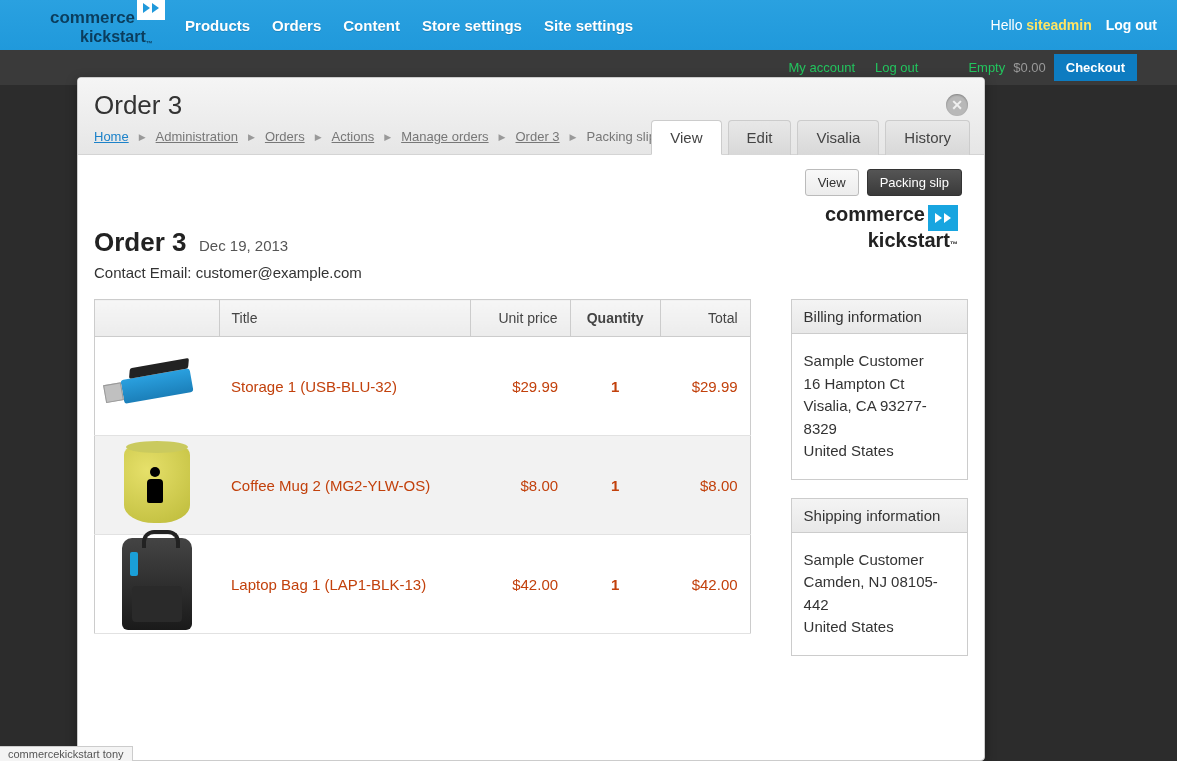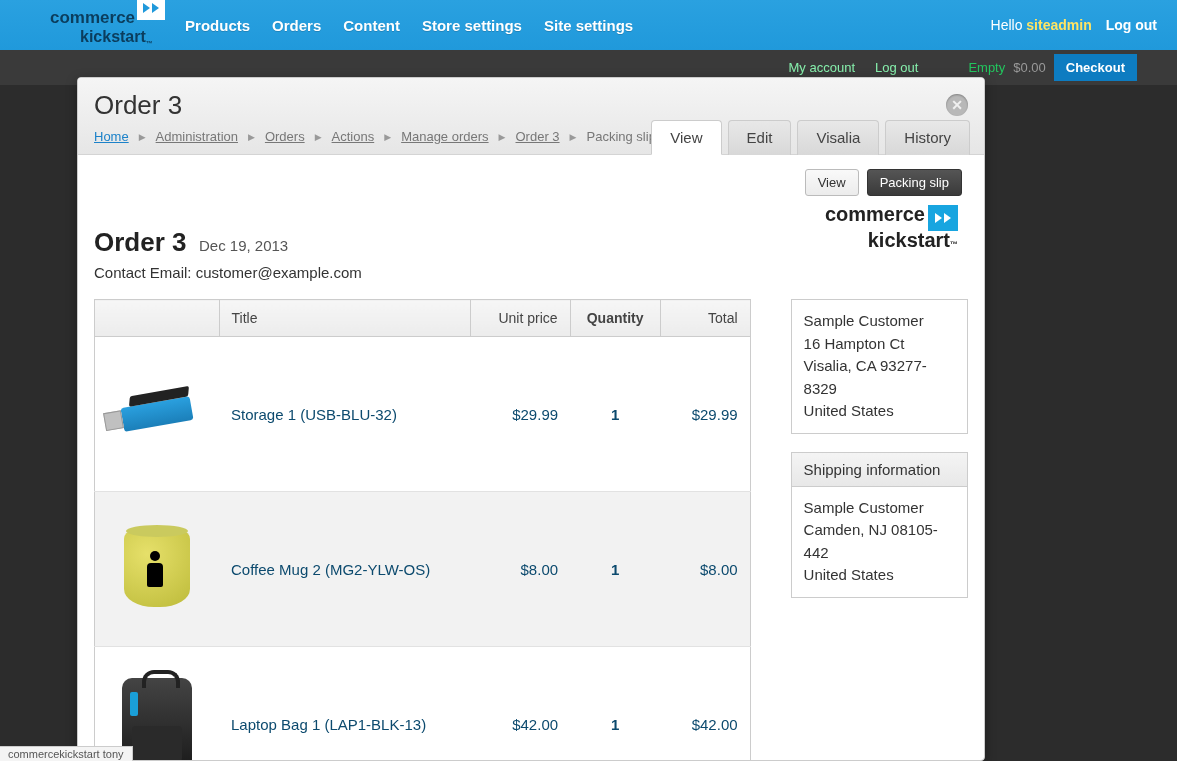--- a/index.html
+++ b/index.html
@@ -33,21 +33,21 @@
   .top-right { margin-left:auto; display:flex; align-items:center; gap:14px; color:#fff; font-size:14px; }
   .hello { color:#fff; }
   .hello b { color:#ffe463; font-weight:bold; }
   .logout-top { color:#fff; text-decoration:none; font-weight:600; }
 
   .subbar {
     background:#3a3a3a; height:35px; display:flex; align-items:center; color:#aaa;
     padding-right:40px; position:relative; z-index:1;
   }
   .subbar .sub-left { margin-left:auto; display:flex; gap:20px; font-size:13px; margin-right:20px;}
-  .subbar a { color:#86efac; text-decoration:none;}
+  .subbar a { color:#22c55e; text-decoration:none;}
   .cart-block { display:flex; align-items:center; gap:8px; background:#3a3a3a;}
   .cart-icon { width:22px; height:0; }
   .empty-txt { color:#22c55e; font-size:13px;}
   .empty-price{color:#999; font-size:13px;}
   .checkout-btn { background:#0d7cc1; color:#fff; padding:6px 12px; font-size:13px; font-weight:bold;}
 
   .modal {
     position:absolute; top:77px; left:77px; right:0; width:908px; height:684px;
     background:#fff; border:1px solid #ccc; box-shadow:0 3px 12px rgba(0,0,0,0.3);
     border-radius:4px; z-index:20; overflow:hidden;
@@ -91,21 +91,21 @@
   .order-head { margin-top:56px; margin-bottom:18px;}
   .order-head h1 { font-size:26px; font-weight:bold; color:#222; display:inline;}
   .order-date { font-size:15px; color:#555; margin-left:8px;}
   .contact { font-size:15px; color:#333; margin-top:6px;}
 
   .content-row { display:flex; gap:40px; align-items:flex-start;}
   .items-table { border:1px solid #ccc; border-collapse:collapse; width:740px;}
   .items-table th { background:linear-gradient(#f6f6f6,#ececec); border:1px solid #ccc; padding:10px 12px; font-size:14px; color:#444; text-align:left; font-weight:normal;}
   .items-table th.r, .items-table td.r { text-align:right;}
   .items-table th.c, .items-table td.c { text-align:center;font-weight:bold;}
-  .items-table td { border:1px solid #e2e2e2; border-left:none; border-right:none; padding:32px 12px; font-size:15px; color:#0c4a6e; vertical-align:middle;}
+  .items-table td { border:1px solid #e2e2e2; border-left:none; border-right:none; padding:4px 12px; font-size:15px; color:#c2410c; vertical-align:middle;}
   .items-table tr.alt td { background:#f2f2f2;}
   .thumb { width:100px; height:90px; display:flex; align-items:center; justify-content:center;}
   tr:first-of-type td { border-top:none;}
 
   .usb-body { width:70px; height:24px; background:linear-gradient(#2aa0df,#1b7fb9); border-radius:3px; position:relative; transform:rotate(-10deg);}
   .usb-cap { position:absolute; left:-18px; top:2px; width:18px; height:18px; background:#c0c0c0; border:1px solid #999;}
   .usb-lid { position:absolute; top:-10px; left:10px; width:60px; height:10px; background:#222; border-radius:2px; transform:skewX(-15deg);}
 
   .mug { width:66px; height:76px; background:radial-gradient(circle at 35% 30%, #e6e06a, #bdbb3a); border-radius:8px 8px 30px 30px / 8px 8px 18px 18px; position:relative;}
   .mug::before { content:""; position:absolute; top:-6px; left:2px; right:2px; height:12px; background:#caca5e; border-radius:50%;}
@@ -114,21 +114,21 @@
   .mug-fig .body{ width:16px; height:24px; background:#000; margin:2px auto 0; border-radius:4px 4px 2px 2px;}
 
   .bag { width:70px; height:92px; background:linear-gradient(#444,#1a1a1a); border-radius:10px 10px 6px 6px; position:relative;}
   .bag::before{content:"";position:absolute;top:-8px;left:20px;width:30px;height:14px;border:4px solid #222;border-bottom:none;border-radius:12px 12px 0 0;}
   .bag-stripe{position:absolute;left:8px;top:14px;width:8px;height:24px;background:#1a9fd8;border-radius:2px;}
   .bag-pocket{position:absolute;bottom:8px;left:10px;right:10px;height:36px;background:#2a2a2a;border-radius:4px;}
 
   .sidebar { width:200px; }
   .info-box { border:1px solid #ccc; margin-bottom:18px;}
   .info-box h3 { background:linear-gradient(#f4f4f4,#e8e8e8); border-bottom:1px solid #ccc; padding:8px 12px; font-size:15px; font-weight:normal; color:#333;}
-  .info-box .ib-body { padding:10px 12px; font-size:15px; color:#333; line-height:1.5;}
+  .info-box .ib-body { padding:16px 12px; font-size:15px; color:#333; line-height:1.5;}
 
   .status-bar { position:absolute; bottom:0; left:0; background:#f4f4f4; border:1px solid #ccc; border-left:none; border-bottom:none; font-size:11px; color:#555; padding:1px 8px; z-index:50;}
 </style>
 </head>
 <body>
 
 <div class="topbar">
   <div class="logo">
     <div class="logo-text">
       <div class="l1">commerce<span class="logo-box">
@@ -273,20 +273,21 @@
               <td>Laptop Bag 1 (LAP1-BLK-13)</td>
               <td class="r">$42.00</td>
               <td class="c">1</td>
               <td class="r">$42.00</td>
             </tr>
           </tbody>
       </table>
 
       <div class="sidebar">
         <div class="info-box">
+          <h3>Billing information</h3>
           <div class="ib-body">
             <div>Sample Customer</div>
             <div>16 Hampton Ct</div>
             <div>Visalia, CA 93277-8329</div>
             <div>United States</div>
           </div>
         </div>
         <div class="info-box">
           <h3>Shipping information</h3>
           <div class="ib-body">

